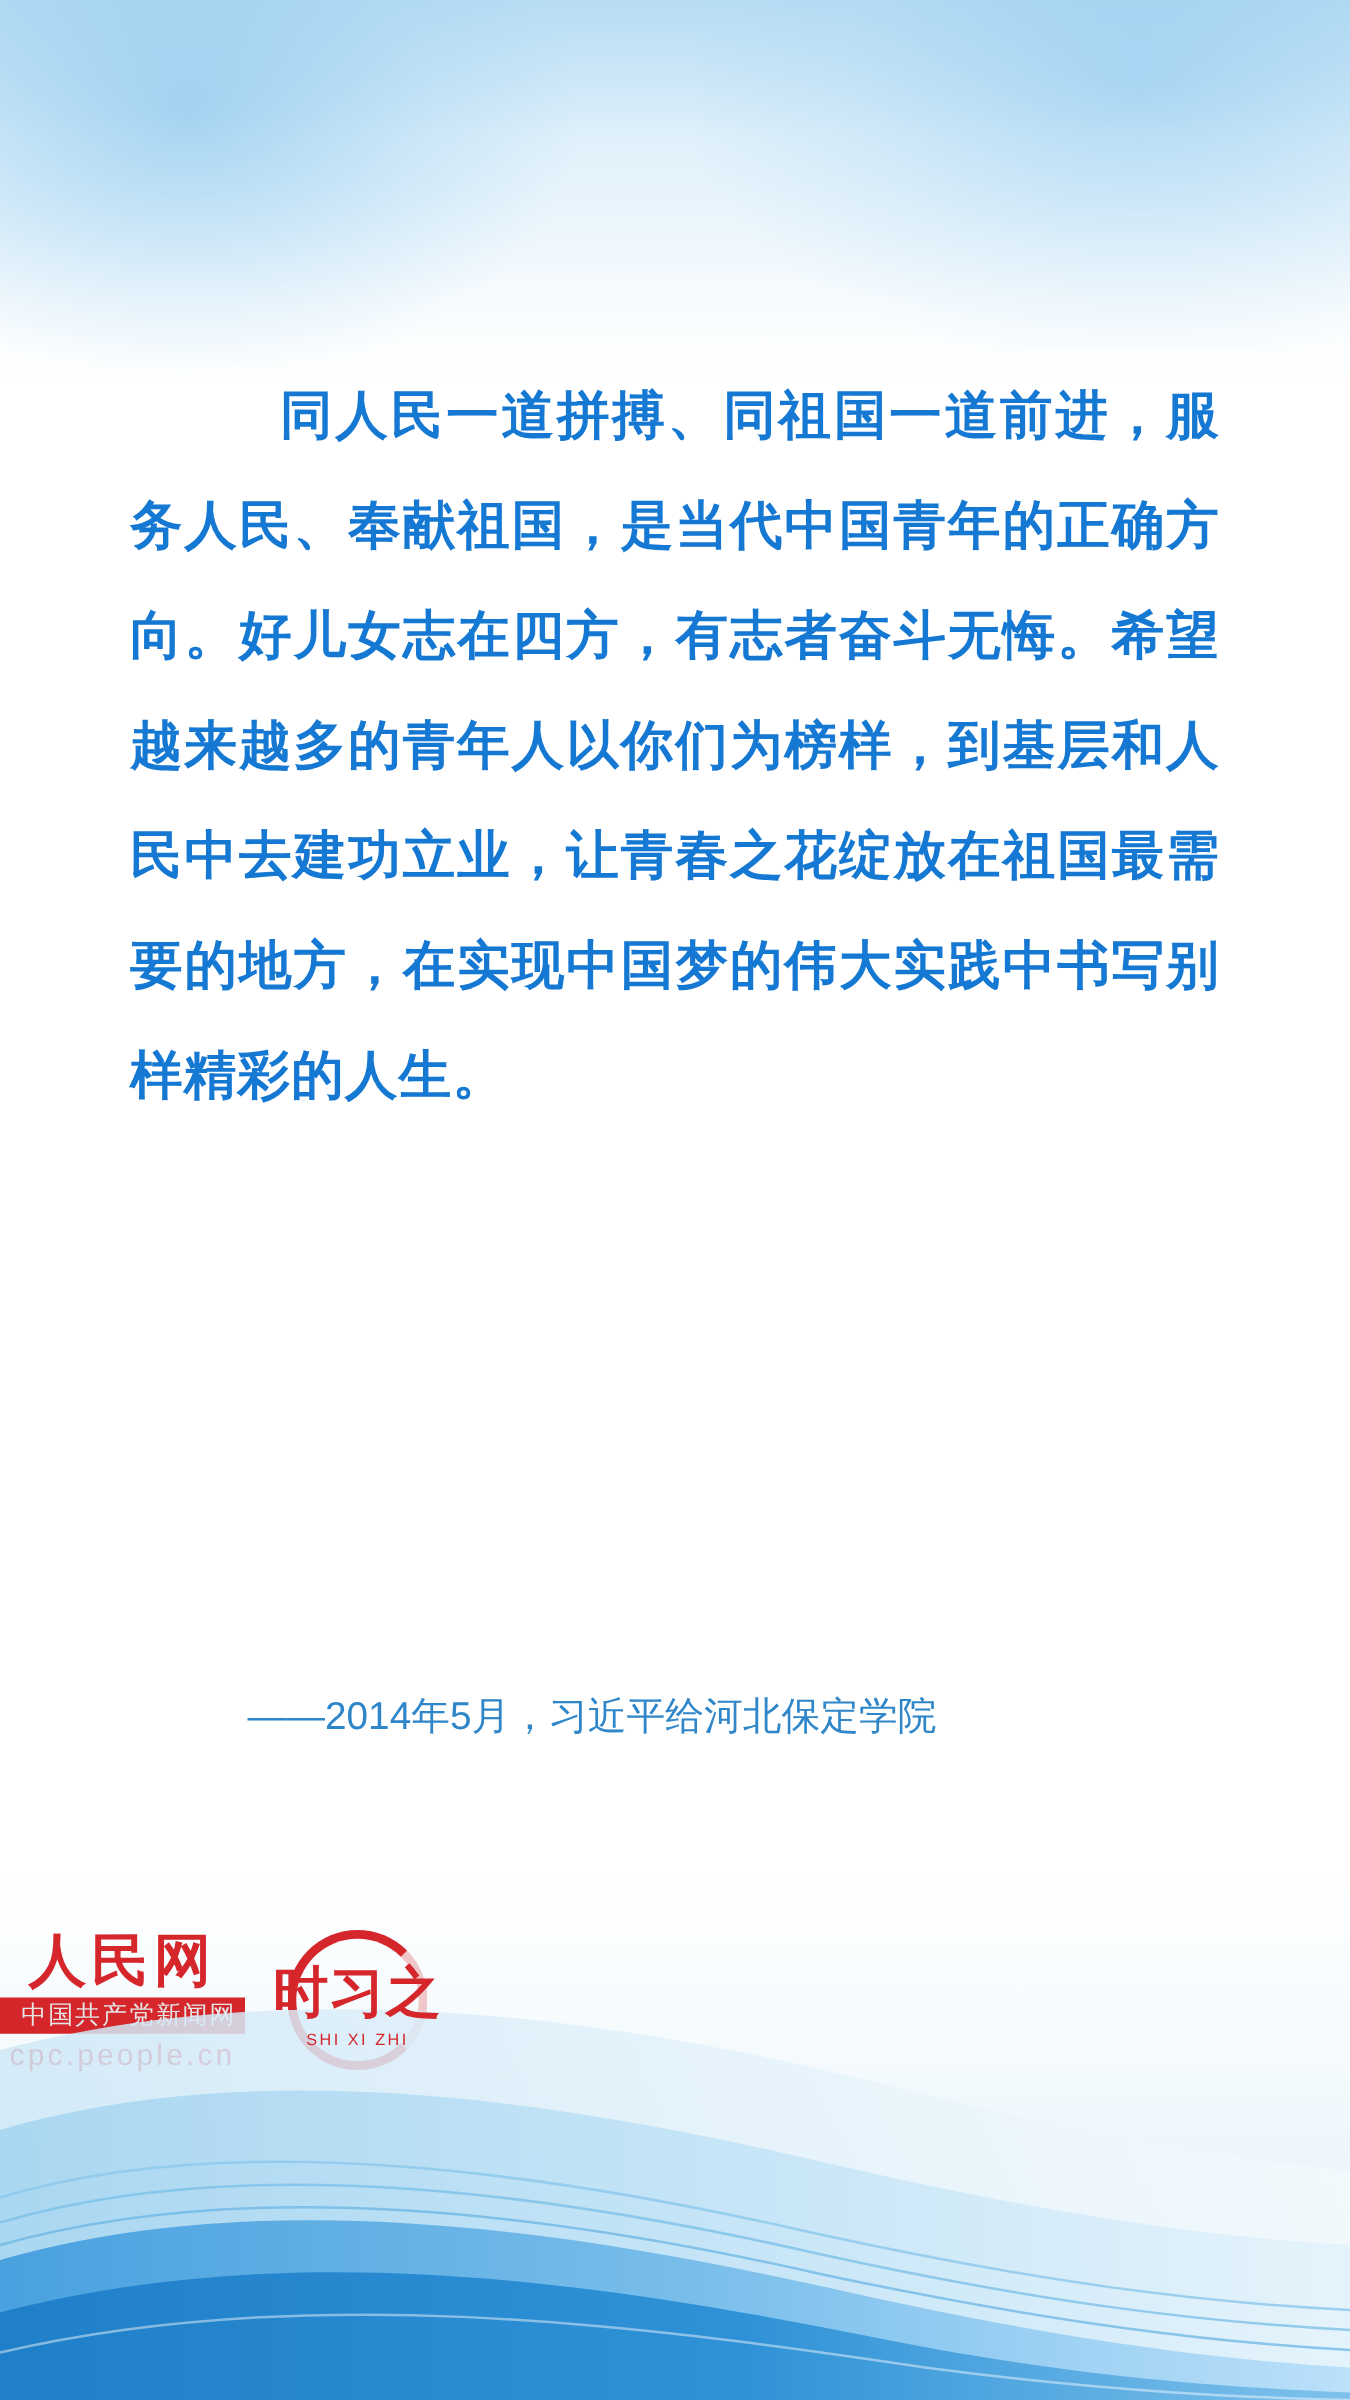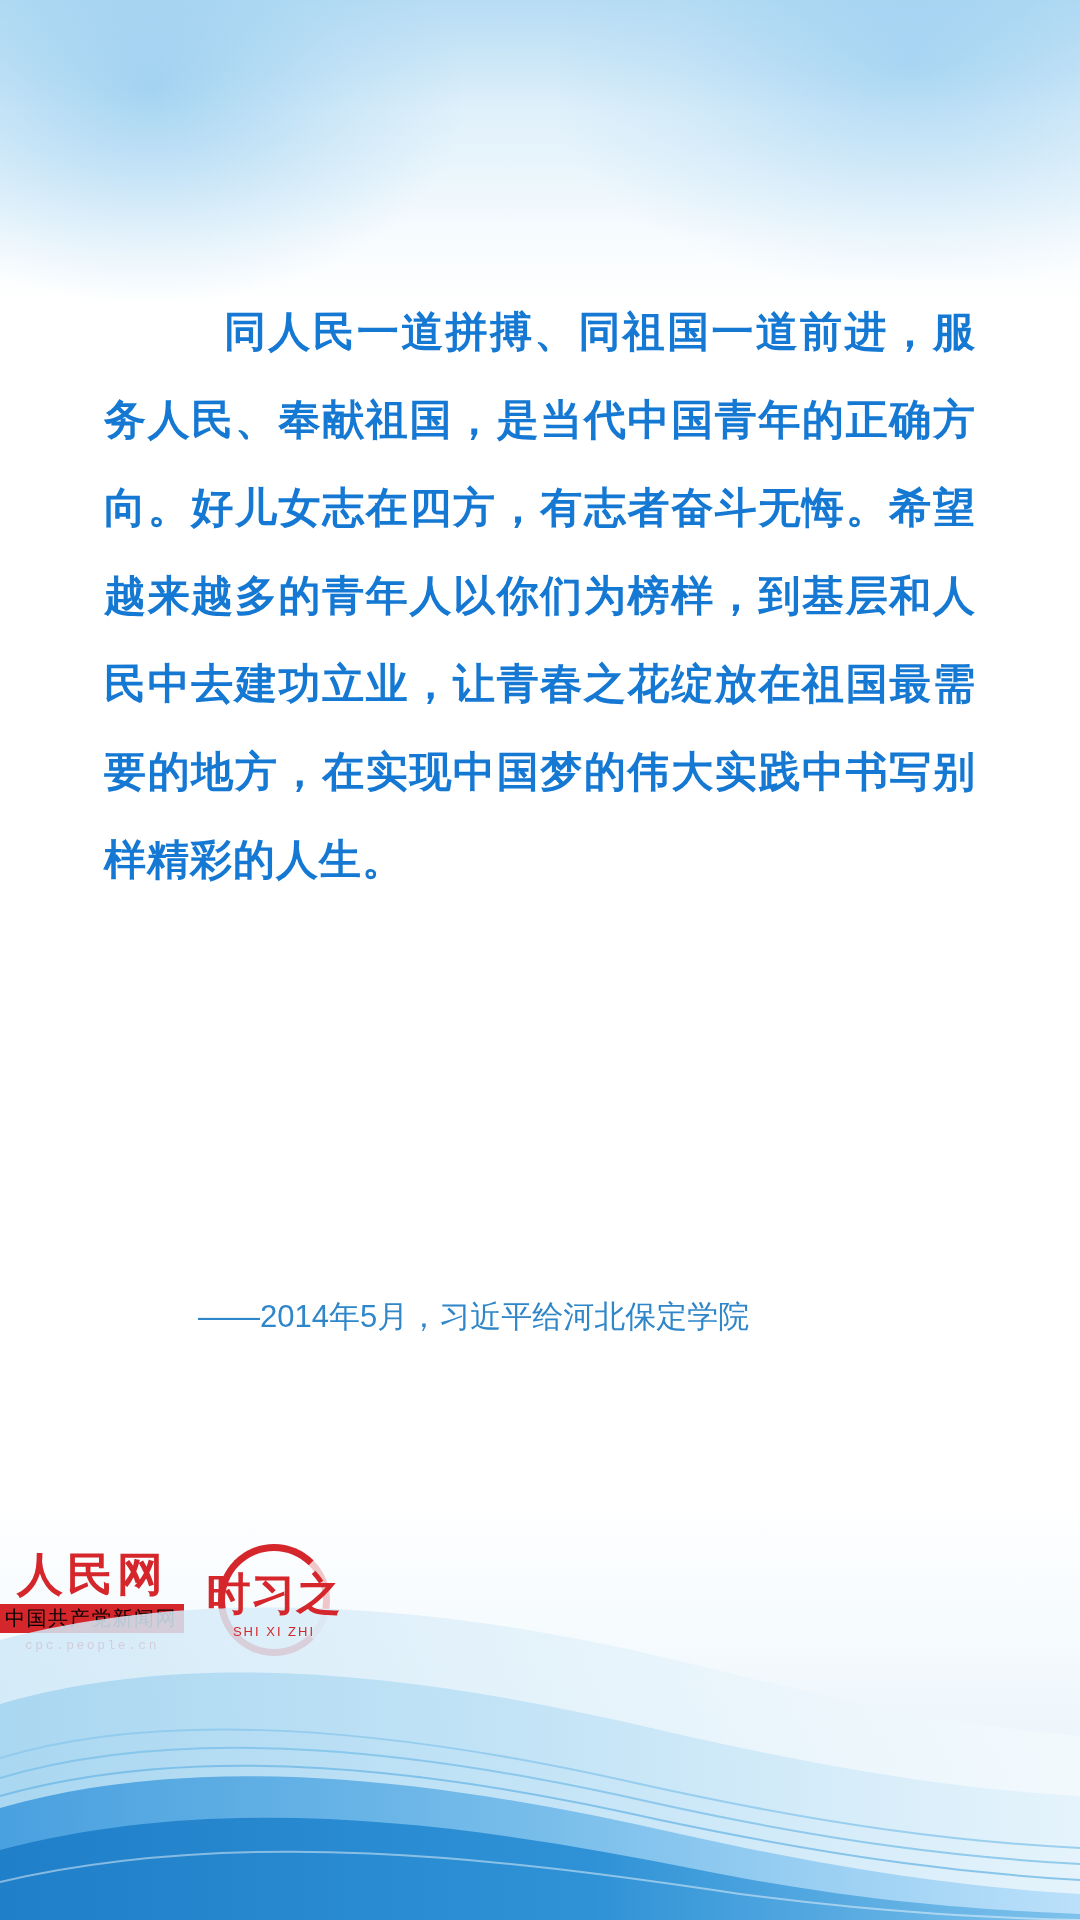--- a/index.html
+++ b/index.html
@@ -65,21 +65,21 @@
     letter-spacing: 1px;
     text-indent: 120px;
     text-align: justify;
     text-justify: inter-ideograph;
     margin: 0;
   }
 
   
   .attribution {
     position: absolute;
-    top: 1292px;
+    top: 1348px;
     left: 0;
     width: 1080px;
     padding: 0 128px 0 128px;
     box-sizing: border-box;
   }
   .attribution p {
     margin: 0;
     color: #2f86c9;
     font-size: 31px;
     line-height: 50px;
@@ -111,33 +111,33 @@
     color: #d4262b;
     font-family: "DejaVu Serif", "Liberation Serif", serif;
     font-weight: 700;
     font-size: 46px;
     letter-spacing: 4px;
     white-space: nowrap;
   }
   .people-logo .cn-sub {
     margin-top: 7px;
     background: #d4262b;
-    color: #000000;
+    color: #e5e5e5;
     font-size: 20px;
     letter-spacing: 1.5px;
-    padding: 4px 7px 5px 5px;
+    padding: 4px 7px 5px 17px;
     white-space: nowrap;
     font-family: "Liberation Sans", "DejaVu Sans", sans-serif;
   }
   .people-logo .en-sub {
     margin-top: 6px;
     color: #d4262b;
-    font-size: 13px;
+    font-size: 24px;
     letter-spacing: 2.5px;
-    font-family: Liberation Mono, monospace;
+    font-family: Liberation Sans, sans-serif;
     white-space: nowrap;
   }
 
   .shixizhi-logo {
     position: relative;
     width: 128px;
     height: 122px;
     display: flex;
     flex-direction: column;
     align-items: center;

